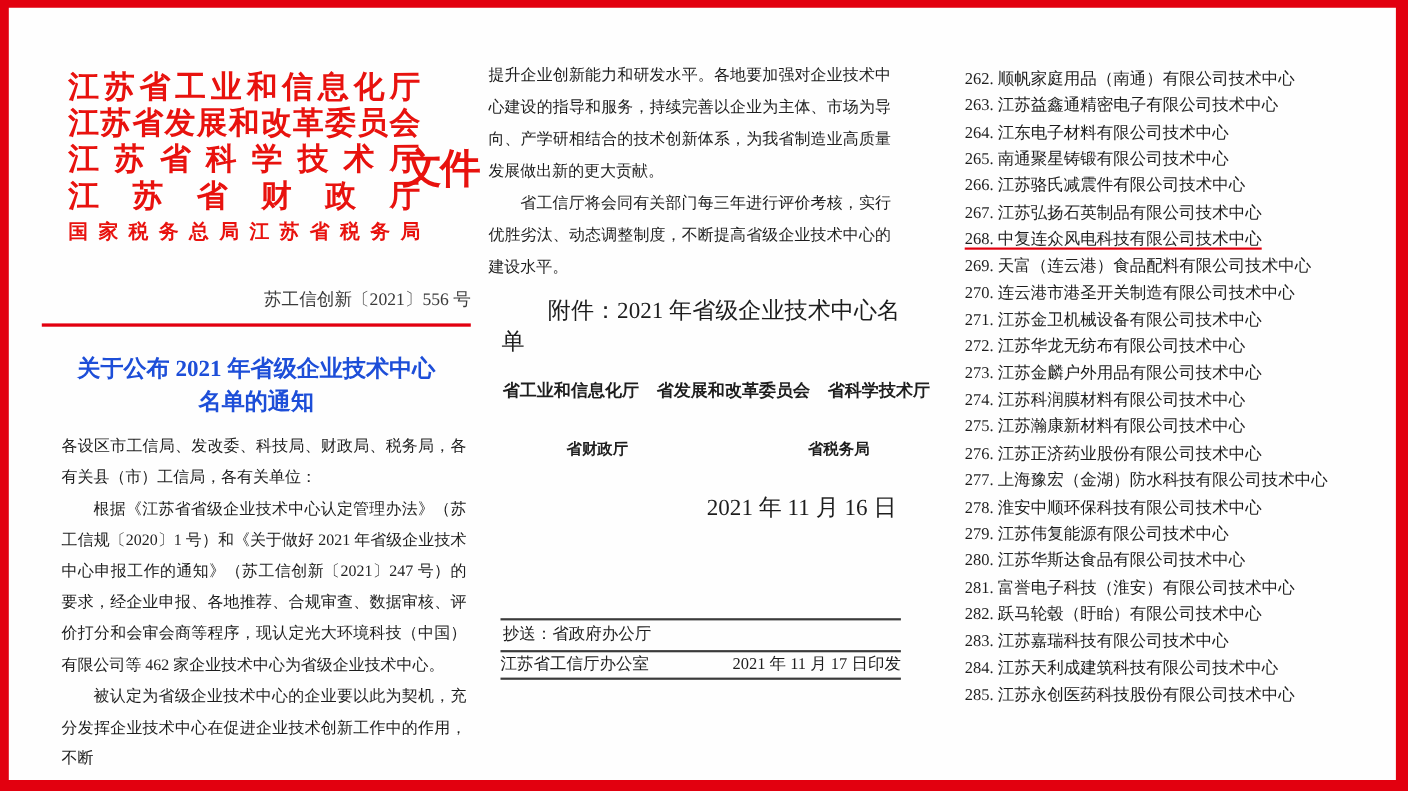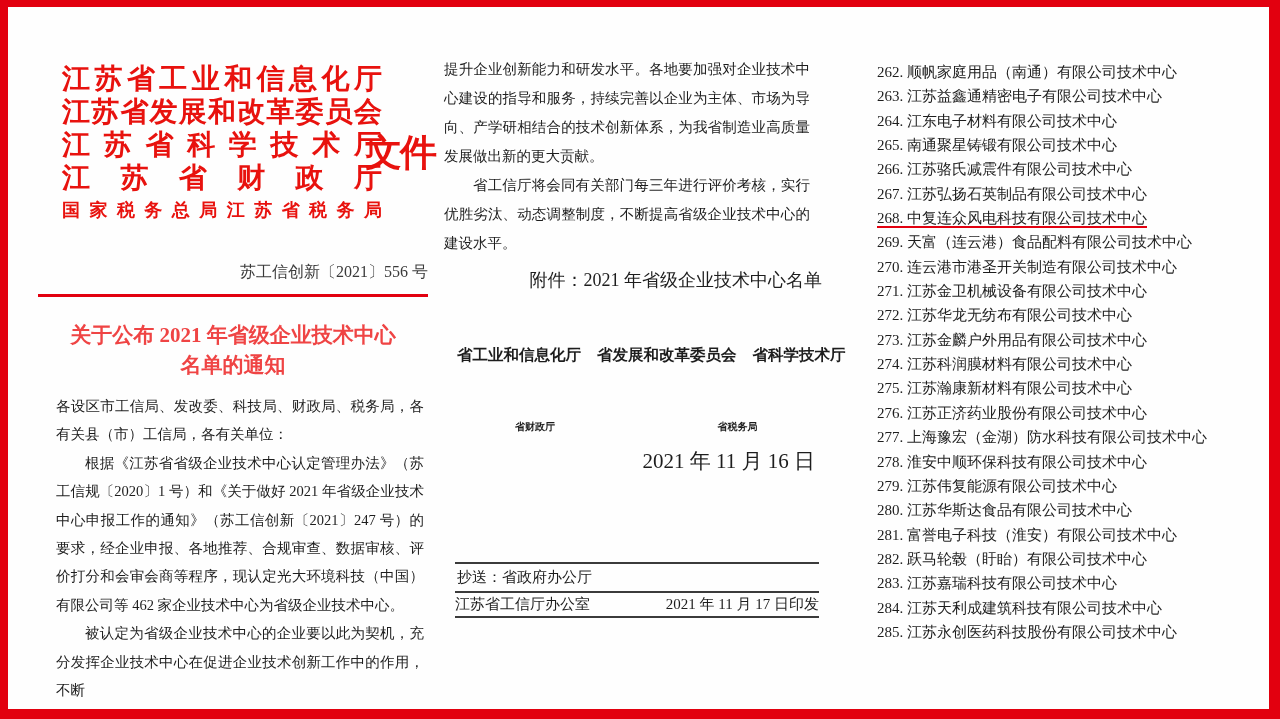--- a/index.html
+++ b/index.html
@@ -13,34 +13,34 @@
               font-family:"Liberation Sans",sans-serif;font-weight:bold;}
   .red-header-line{font-size:28px;line-height:33px;text-align:justify;text-align-last:justify;
                    letter-spacing:0;white-space:nowrap;}
   .red-header-line.compact{font-size:18px;}
   .wenjian{position:absolute;left:365px;top:128px;font-size:37px;font-weight:bold;color:#e8120e;
            font-family:"Liberation Sans",sans-serif;letter-spacing:-2px;z-index:2;}
   .doc-number{position:absolute;left:38px;top:262px;width:390px;text-align:right;
               font-size:16px;color:#3a3a3a;}
   .red-rule{position:absolute;left:38px;top:294px;width:390px;height:3px;background:#e2000f;}
   .doc-title{position:absolute;left:38px;top:320px;width:390px;text-align:center;
-             font-size:21px;font-weight:bold;line-height:30px;color:#ef4444;}
+             font-size:21px;font-weight:bold;line-height:30px;color:#1d4ed8;}
   .left-body{position:absolute;left:56px;top:392px;width:368px;font-size:14.5px;
              line-height:28.4px;text-align:justify;}
   .para{margin:0;}
   .para.indent{text-indent:2em;}
 
   
   .mid-body{position:absolute;left:444px;top:55px;width:366px;font-size:14.5px;
             line-height:29px;text-align:justify;}
-  .attachment{position:absolute;left:456px;top:268px;width:366px;font-size:18px;
-              text-indent:2em;text-align:right;}
+  .attachment{position:absolute;left:456px;top:268px;width:366px;font-size:21px;
+              text-indent:2em;}
   .signer-row1{position:absolute;left:457px;top:345px;width:372px;display:flex;gap:16px;
                font-size:15.5px;font-weight:600;white-space:nowrap;justify-content:space-between;}
-  .signer-row2{position:absolute;left:455px;top:420px;width:366px;font-size:10px;
+  .signer-row2{position:absolute;left:455px;top:400px;width:366px;font-size:14px;
                font-weight:600;white-space:nowrap;}
   .signer-fin{margin-left:60px;}
   .signer-tax{margin-left:160px;}
   .sign-date{position:absolute;left:455px;top:447px;width:360px;text-align:right;font-size:21px;}
   .footer{position:absolute;left:455px;top:562px;width:364px;}
   .rule{border-top:2px solid #3b3b3b;height:0;}
   .cc-row{height:27px;line-height:27px;font-size:15px;padding-left:2px;}
   .issuer-row{height:23px;line-height:23px;display:flex;justify-content:space-between;
               font-size:15px;align-items:center;}
 

